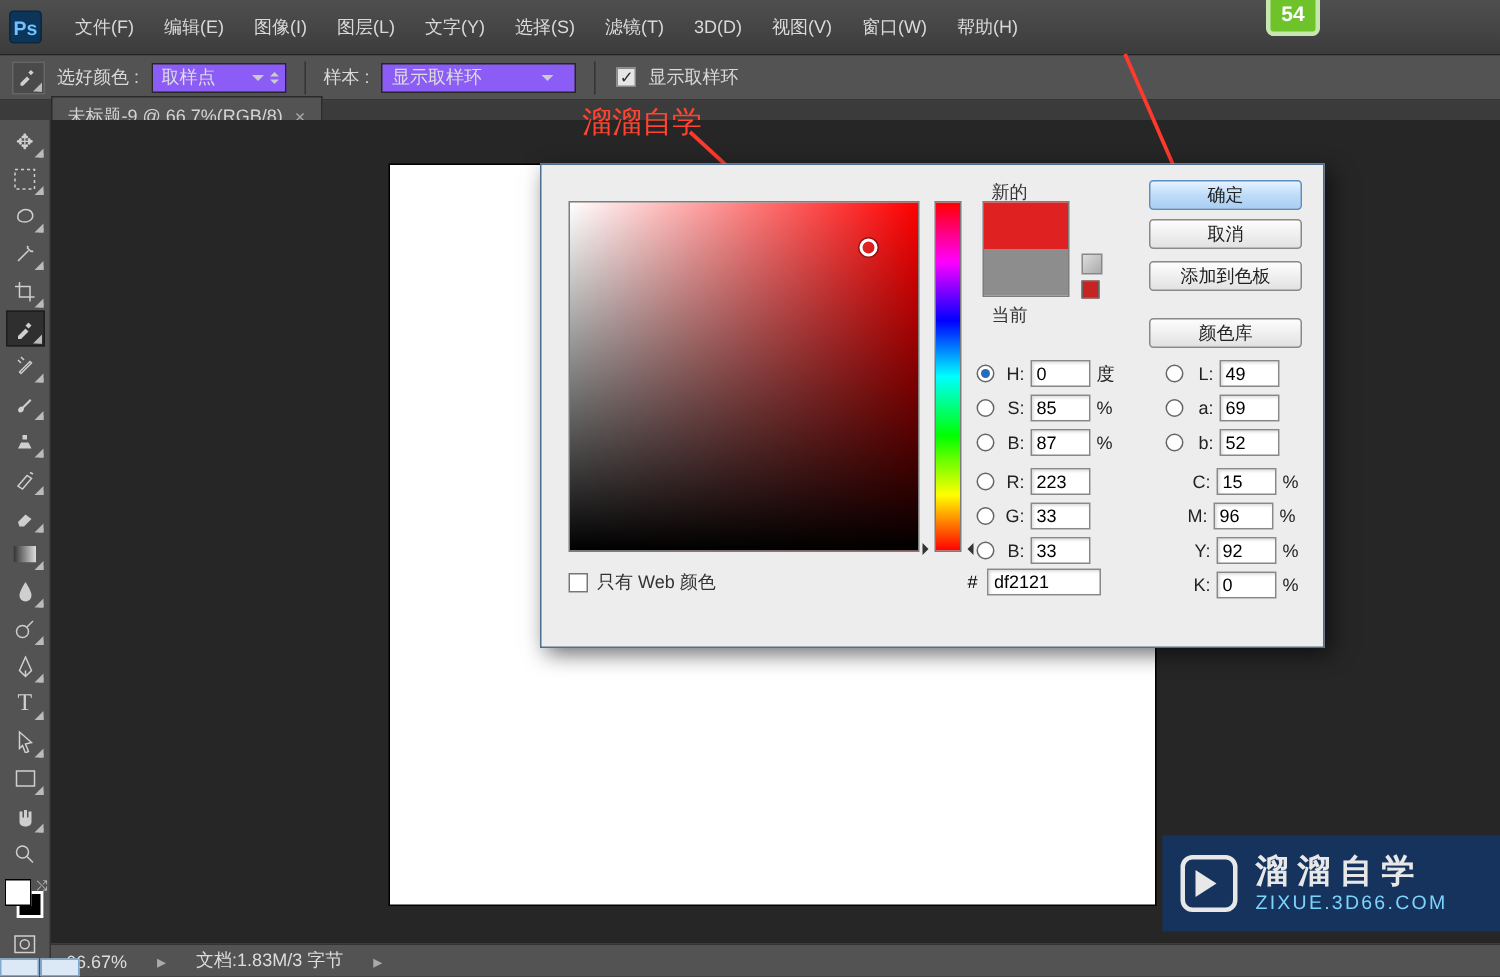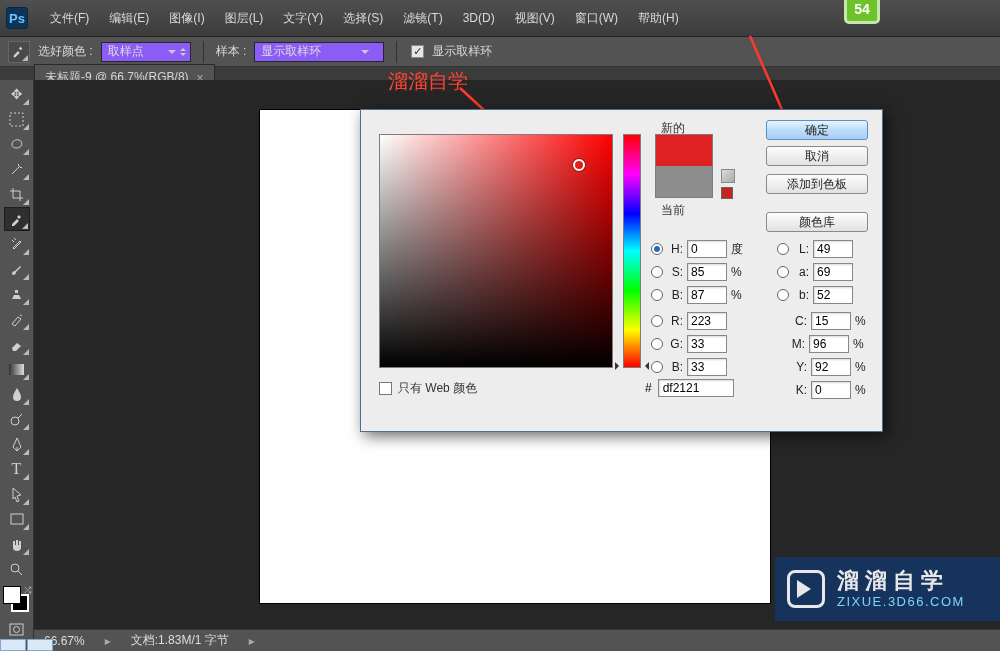--- a/index.html
+++ b/index.html
@@ -326,21 +326,21 @@
     </div>
 </div>
 
 <div class="canvas-area">
   <div class="doc-canvas"></div>
 </div>
 
 <div class="status">
   <span>66.67%</span>
   <span class="arrow">▸</span>
-  <span>文档:1.83M/1 字节</span>
+  <span>文档:1.83M/3 字节</span>
   <span class="arrow">▸</span>
 </div>
 <div class="bottom-tabs">
   <div class="btab"></div>
   <div class="btab"></div>
 </div>
 
 <div class="anno" style="left:388px;top:68px;">溜溜自学</div>
 <svg class="arrow-svg" style="left:420px;top:80px;" width="130" height="90">
   <defs>

